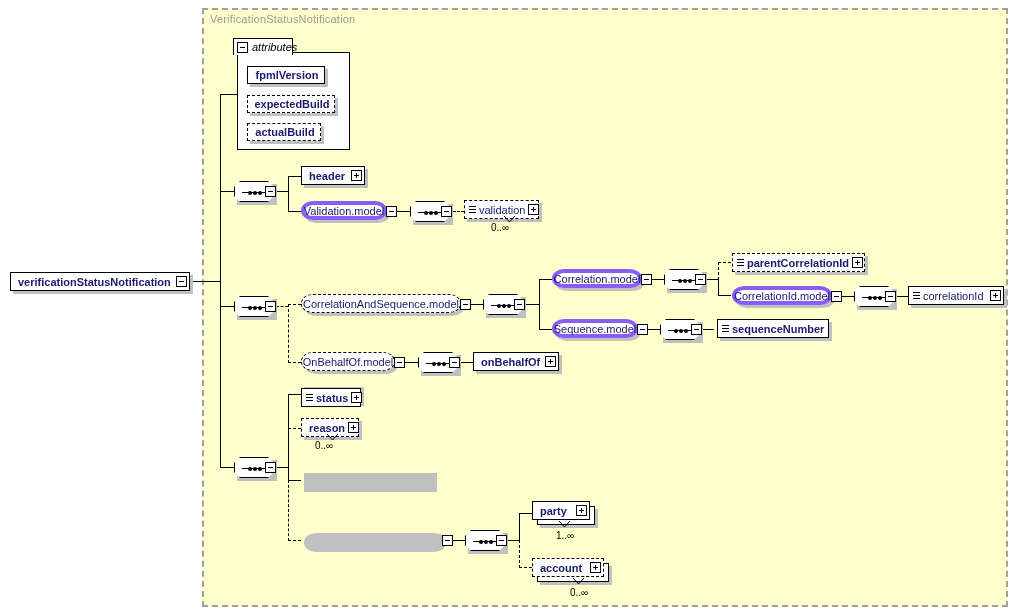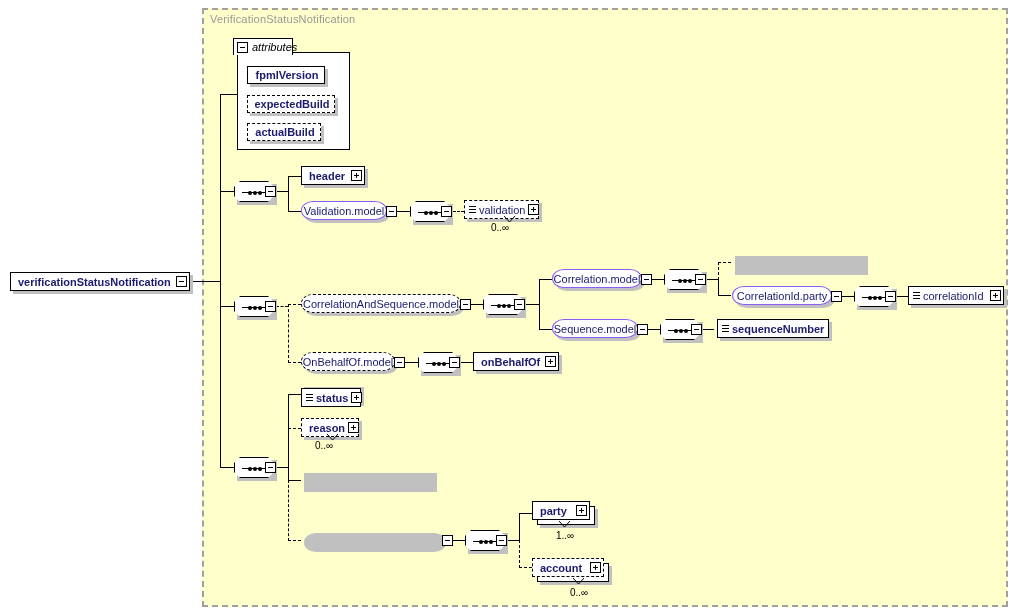--- a/index.html
+++ b/index.html
@@ -104,21 +104,21 @@
   .seqmark::before{
     content:"";position:absolute;left:0;top:1px;width:7px;height:1px;background:#000;
     box-shadow:0 3px 0 #000, 0 6px 0 #000;
   }
 
   
   .mgroup{
     position:absolute;
     box-sizing:border-box;
     background:#ffffff;
-    border:1px solid #8b5cf6;
+    border:4px solid #8b5cf6;
     border-radius:12px/50%;
     display:flex;align-items:center;justify-content:center;
     font-size:11px;color:#1a1a6e;
     white-space:nowrap;
     padding:0 6px;
     z-index:6;
   }
   .mgroup.dashed{border:1px dashed #000;}
 
   
@@ -318,24 +318,29 @@
   </div>
   <div class="tgl" style="position:absolute;left:695px;top:274px;z-index:7;"></div>
   <div class="ln h" style="left:706px;top:279px;width:12px;"></div>
 
   <div class="dln v" style="left:718px;top:262px;height:18px;"></div>
   <div class="dln h" style="left:718px;top:262px;width:13px;"></div>
   <div class="ln v" style="left:718px;top:279px;height:17px;"></div>
   <div class="ln h" style="left:718px;top:295px;width:13px;"></div>
 
   <div class="shadow" style="left:735px;top:256px;width:133px;height:19px;"></div>
+  <div class="node bold dashed" style="left:732px;top:253px;width:133px;height:19px;">
+    <span class="seqmark"></span>
+    <span class="lbl">parentCorrelationId</span>
+    <span class="tgl plus"></span>
+  </div>
 
   <div class="shadow" style="left:735px;top:289px;width:100px;height:19px;border-radius:12px/50%;"></div>
   <div class="mgroup" style="left:732px;top:286px;width:100px;height:19px;">
-    <span>CorrelationId.party</span>
+    <span>CorrelationId.model</span>
   </div>
   <div class="tgl" style="position:absolute;left:831px;top:291px;z-index:7;"></div>
   <div class="ln h" style="left:842px;top:296px;width:12px;"></div>
 
   <div class="shadow" style="left:857px;top:289px;width:40px;height:21px;"></div>
   <div class="compositor" style="left:854px;top:286px;">
     <div class="comp-line"></div>
     <div class="comp-dots">
         <i></i>
         <i></i>

